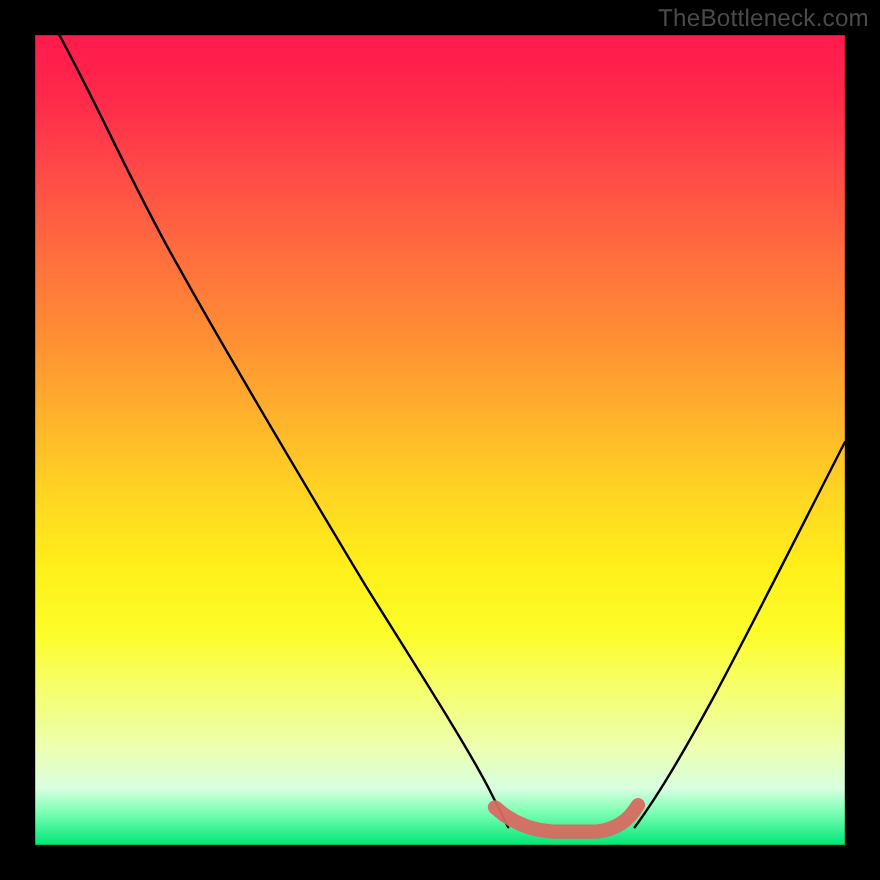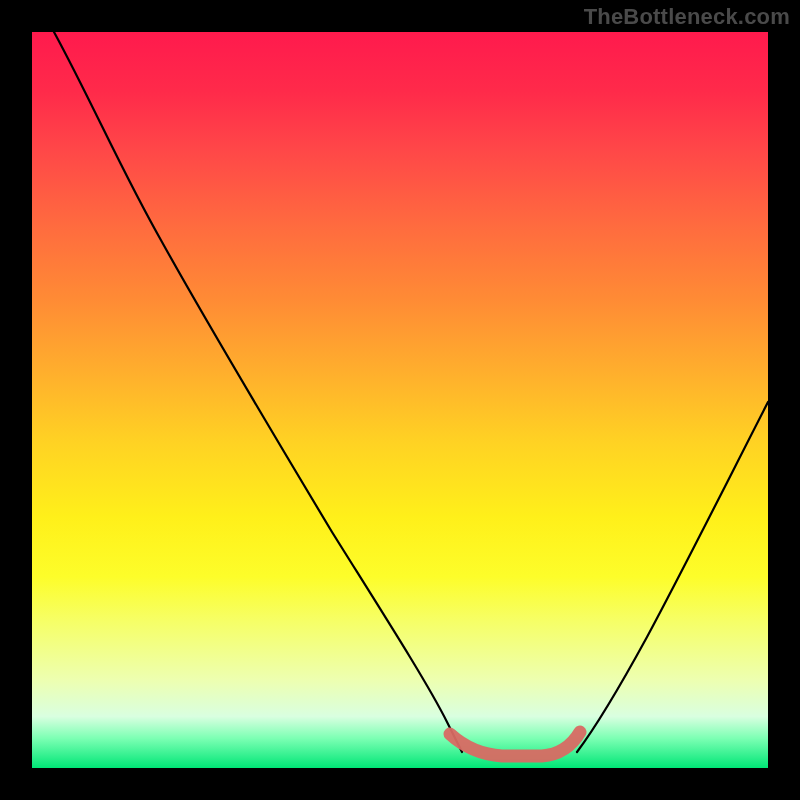--- a/index.html
+++ b/index.html
@@ -18,21 +18,21 @@
     width: 800px;
     height: 800px;
     background: #000;
   }
   .watermark {
     position: absolute;
     top: 4px;
     right: 10px;
     color: #4a4a4a;
     font-size: 22px;
-    font-weight: 700;
+    font-weight: 400;
     letter-spacing: 0.2px;
     z-index: 5;
   }
   .plot {
     position: absolute;
     left: 32px;
     top: 32px;
     width: 736px;
     height: 736px;
     background: linear-gradient(to bottom,

